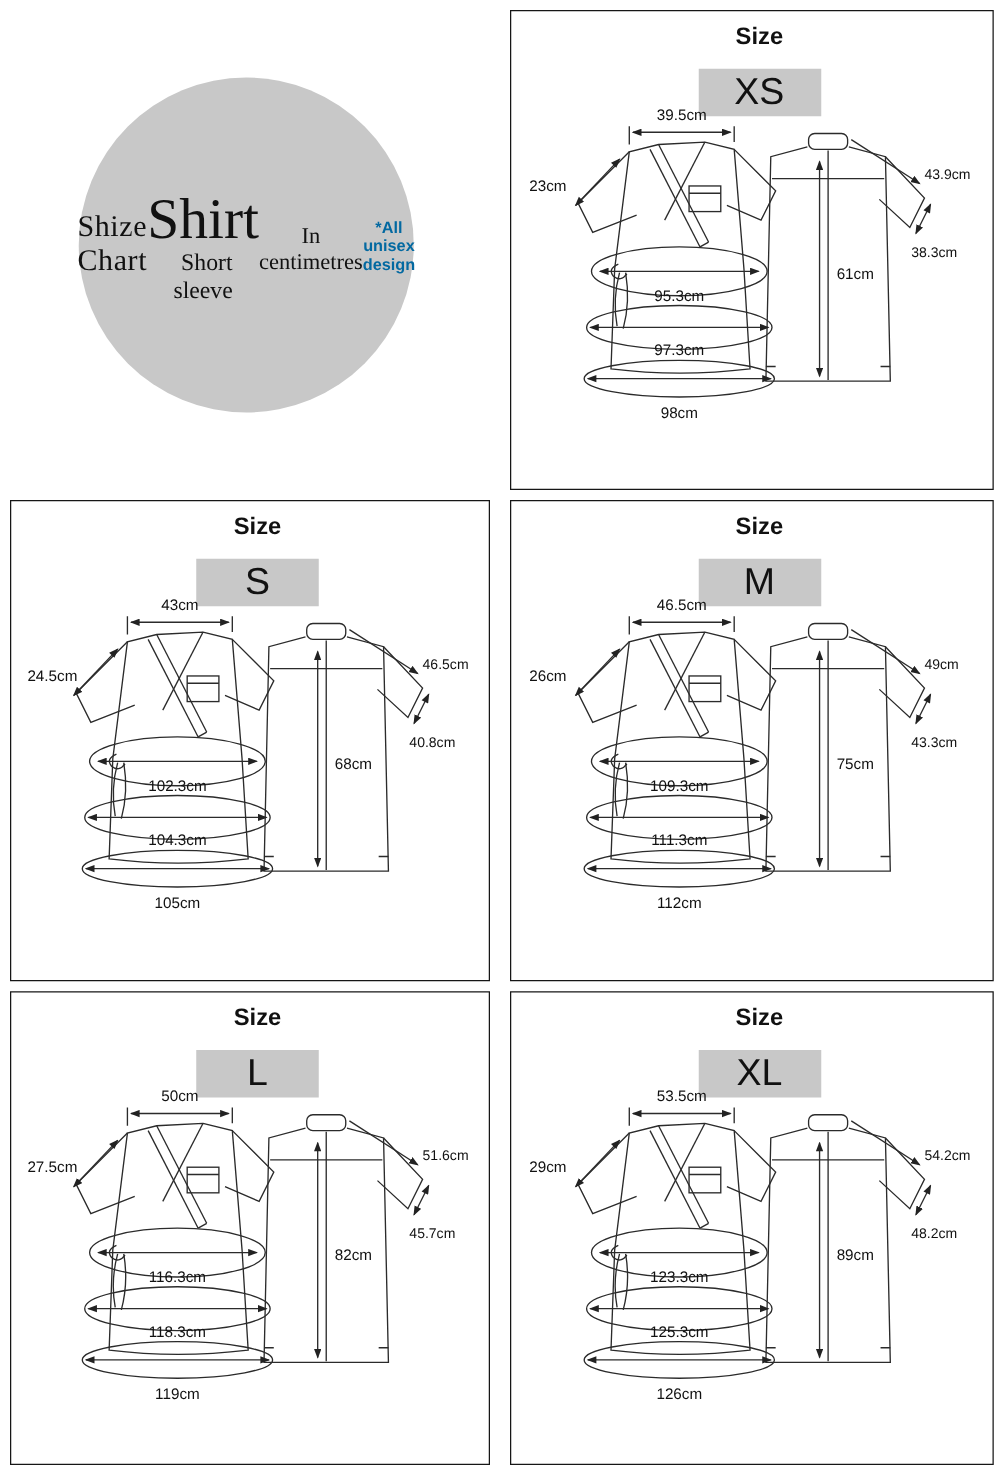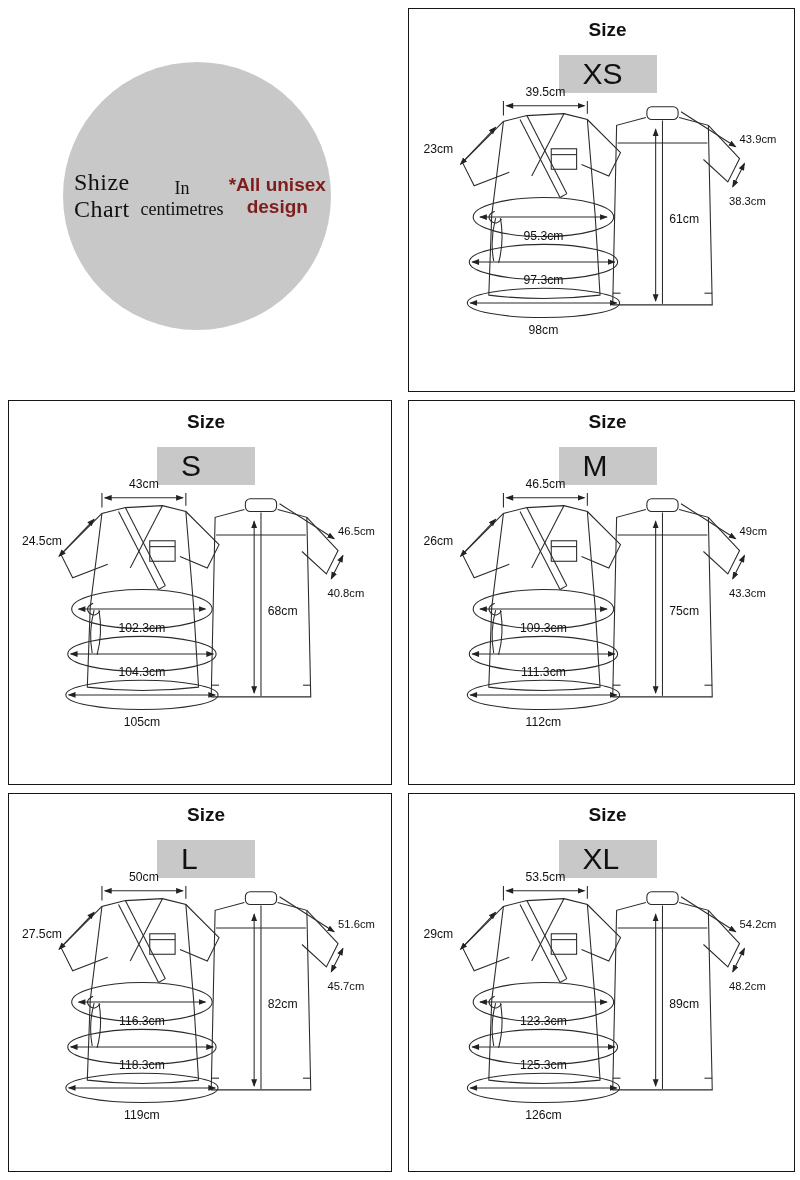--- a/index.html
+++ b/index.html
@@ -13,51 +13,55 @@
     position:absolute; left:63px; top:62px; width:268px; height:268px;
     border-radius:50%; background:#c8c8c8;
     display:flex; flex-direction:row; align-items:center; justify-content:center;
     text-align:center; font-family:"Liberation Serif", serif;
   }
   .logo-title   { font-size:24px; letter-spacing:0.5px; }
   .logo-product { margin-top:2px; }
   .logo-shirt   { font-size:46px; line-height:1.1; }
   .logo-variant { font-size:19px; margin-left:6px; }
   .logo-unit    { font-size:18px; margin-top:6px; }
-  .logo-note    { font-size:19px; font-weight:bold; 
-                  font-family:"Liberation Sans", sans-serif; color:#7f1d1d; }
+  .logo-note    { font-size:13px; font-weight:bold; 
+                  font-family:"Liberation Sans", sans-serif; color:#0369a1; }
 
   
   .panel {
     position:absolute; background:#fff; border:1.5px solid #161616; box-sizing:border-box;
   }
   .pos-tr { left:408px; top:8px;   width:387px; height:384px; }
   .pos-ml { left:8px;   top:400px; width:384px; height:385px; }
   .pos-mr { left:408px; top:400px; width:387px; height:385px; }
   .pos-bl { left:8px;   top:793px; width:384px; height:379px; }
   .pos-br { left:408px; top:793px; width:387px; height:379px; }
 
   .panel-header { display:flex; align-items:center; gap:14px; margin:10px 0 0 12px; height:38px;flex-direction:column; }
   .size-word  { font-size:19px; font-weight:bold; }
   .size-value { font-size:30px; line-height:36px; padding:1px 24px; min-width:50px;
-                background:#c8c8c8; }
+                text-align:center; background:#c8c8c8; }
 
   .diagram { display:block; width:100%; height:322px; margin-top:2px; }
   .diagram path, .diagram rect, .diagram ellipse { fill:none; stroke:#2b2b2b; stroke-width:1.1; }
   .diagram marker path { fill:#222; stroke:none; }
   .diagram text { fill:#111; stroke:none; font:12.5px "Liberation Sans", sans-serif; }
   .diagram text.small { font-size:11.5px; }
 </style>
 </head>
 <body>
 
 <div class="page">
 
   <div class="logo-circle">
     <div class="logo-title">Shize Chart</div>
+    <div class="logo-product">
+      <span class="logo-shirt">Shirt</span>
+      <span class="logo-variant">Short sleeve</span>
+    </div>
     <div class="logo-unit">In centimetres</div>
     <div class="logo-note">*All unisex design</div>
   </div>
 
   <div id="panels-root">
       <section class="panel pos-tr">
   <div class="panel-header">
     <span class="size-word">Size</span>
     <span class="size-value">XS</span>
   </div>

